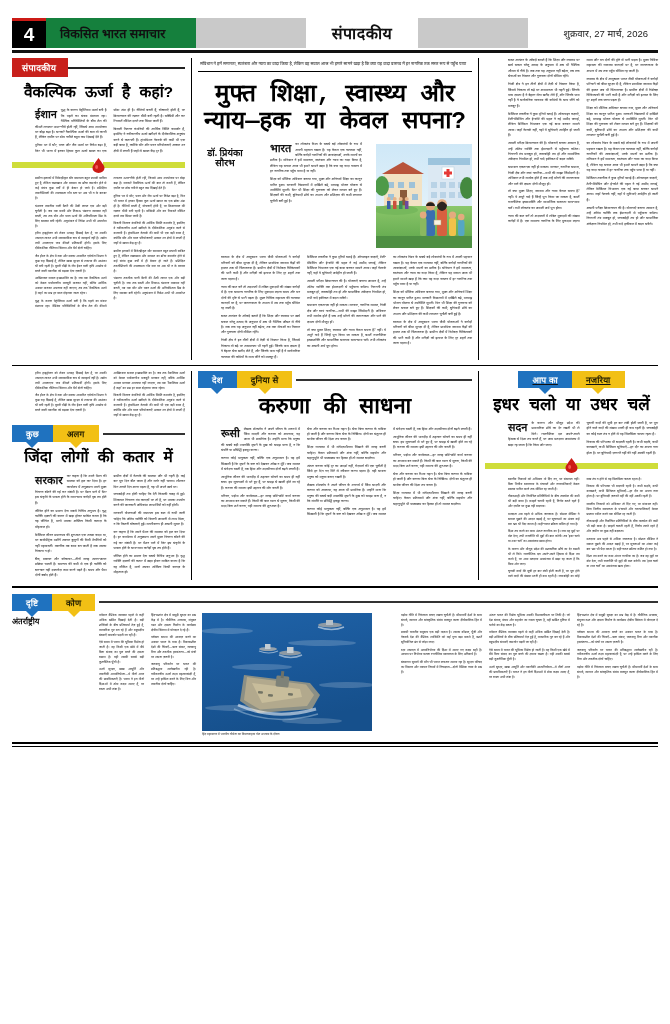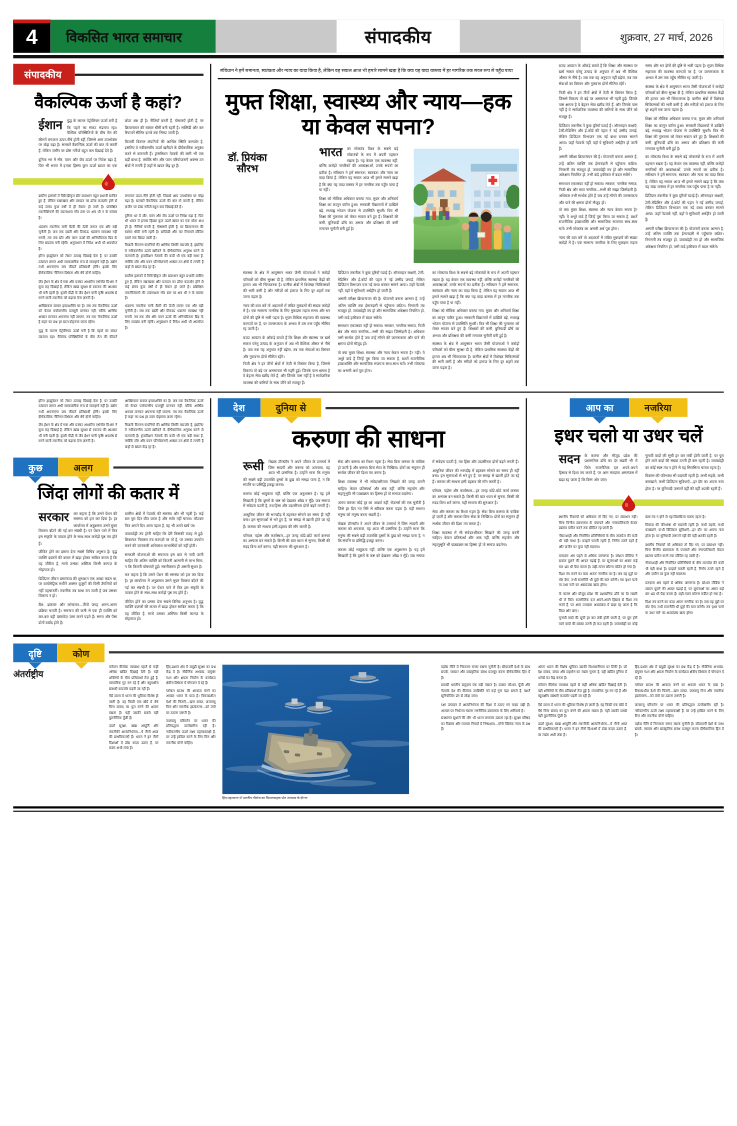--- a/index.html
+++ b/index.html
@@ -69,26 +69,26 @@
   .tag.yellow::after {
     content:""; position:absolute; left:50%; transform:translateX(-50%);
     bottom:-6px; width:0; height:0;
     border-left:6px solid transparent; border-right:6px solid transparent;
     border-top:6px solid #f2c015;
   }
   .tag-rule { flex:1; height:2px; background:#333; align-self:center; margin-left:4px; }
 
   
   .hl {
-    font-family:Liberation Sans, sans-serif; font-weight:bold; color:#000;
+    font-family:Liberation Mono, monospace; font-weight:bold; color:#000;
     text-align:center; line-height:1.12; margin:8px 0 6px 0;
   }
   .hl.small   { font-size:15.5px; }
   .hl.medium  { font-size:17px; }
-  .hl.large   { font-size:20px; margin-top:10px; }
+  .hl.large   { font-size:24px; margin-top:10px; }
   .hl.xlarge  { font-size:22px; }
 
   
   .colflow { column-gap:7px; column-rule:0;margin-left:23px; }
   .c2 { column-count:2; }
   .c3 { column-count:3; }
   .bodytext {
     font-size:3.35px; line-height:1.62; text-align:justify;
     color:#1b1b1b; hyphens:auto; word-spacing:.2px;
   }
@@ -180,21 +180,21 @@
     </div>
 
     <div class="col-mid">
       <div class="strap">संविधान ने हमें समानता, स्वतंत्रता और न्याय का वादा किया है, लेकिन वह सवाल आज भी हमारे सामने खड़ा है कि क्या यह वादा वास्तव में हर नागरिक तक सरल रूप से पहुँच पाया</div>
       <div class="hl large">मुफ्त शिक्षा, स्वास्थ्य और न्याय—हक या केवल सपना?</div>
 
       <div style="display:flex; gap:14px; align-items:flex-start;">
         <div style="width:58px; flex:0 0 58px; padding-top:6px;">
           <div class="byline sm" style="float:none; text-align:center;">डॉ. प्रियंका सौरभ</div>
         </div>
-        <div style="flex:1 1 auto;margin-left:20px;">
+        <div style="flex:1 1 auto;">
           <div class="bodytext">
             <span class="byline">भारत</span>
             <p>का लोकतंत्र विश्व के सबसे बड़े लोकतंत्रों के रूप में अपनी पहचान रखता है। यह केवल एक व्यवस्था नहीं, बल्कि करोड़ों नागरिकों की आकांक्षाओं, उनके सपनों का प्रतीक है। संविधान ने हमें समानता, स्वतंत्रता और न्याय का वादा किया है, लेकिन यह सवाल आज भी हमारे सामने खड़ा है कि क्या यह वादा वास्तव में हर नागरिक तक पहुँच पाया है या नहीं।</p>
             <p>शिक्षा को मौलिक अधिकार बनाया गया, मुफ़्त और अनिवार्य शिक्षा का कानून पारित हुआ। सरकारी विद्यालयों में दाखिले बढ़े, मध्याह्न भोजन योजना से उपस्थिति सुधरी। फिर भी शिक्षा की गुणवत्ता को लेकर सवाल बने हुए हैं। शिक्षकों की कमी, बुनियादी ढाँचे का अभाव और प्रशिक्षण की कमी लगातार चुनौती बनी हुई है।</p>
           </div>
         </div>
         <div style="width:96px; flex:0 0 96px;" class="illus-box">
           <svg class="illus" viewBox="0 0 96 104">
             <defs>
               <linearGradient id="sky" x1="0" y1="0" x2="0" y2="1">
@@ -359,21 +359,21 @@
         <p>लेखक टॉल्स्टॉय ने अपने जीवन के उत्तरार्ध में जिस सादगी और करुणा को अपनाया, वह आज भी प्रासंगिक है। उन्होंने माना कि मनुष्य की सबसे बड़ी उपलब्धि दूसरों के दुख को समझ पाना है, न कि संपत्ति या प्रसिद्धि इकट्ठा करना।</p>
         <p>करुणा कोई भावुकता नहीं, बल्कि एक अनुशासन है। यह हमें सिखाती है कि दूसरों के कष्ट को देखकर आँख न मूँदें। जब समाज में संवेदना घटती है, तब हिंसा और उदासीनता दोनों बढ़ने लगती हैं।</p>
         <p>आधुनिक जीवन की भागदौड़ में ठहरकर सोचने का समय ही नहीं बचा। हम सूचनाओं से भरे हुए हैं, पर समझ से खाली होते जा रहे हैं। करुणा की साधना इसी ठहराव की माँग करती है।</p>
         <p>परिवार, पड़ोस और कार्यस्थल—हर जगह छोटे-छोटे कार्य करुणा का अभ्यास बन सकते हैं। किसी की बात ध्यान से सुनना, किसी की मदद बिना शर्त करना, यही साधना की शुरुआत है।</p>
         <p>सेवा और करुणा का रिश्ता गहरा है। सेवा बिना करुणा के यांत्रिक हो जाती है और करुणा बिना सेवा के निष्क्रिय। दोनों का संतुलन ही सार्थक जीवन की दिशा तय करता है।</p>
         <p>शिक्षा व्यवस्था में भी संवेदनशीलता सिखाने की जगह बननी चाहिए। केवल प्रतिस्पर्धा और अंक नहीं, बल्कि सहयोग और सहानुभूति भी पाठ्यक्रम का हिस्सा हों तो समाज बदलेगा।</p>
       </div>
     </div>
 
     <div class="col-right">
-      <div class="tagrow" style="justify-content:center;">
+      <div class="tagrow" style="justify-content:center;text-decoration:underline;">
         <div class="tag blue">आप का</div>
         <div class="tag yellow">नजरिया</div>
       </div>
       <div class="hl medium">इधर चलो या उधर चलें</div>
       <div class="colflow c2 bodytext">
         <span class="byline">सदन</span>
         <p>के कारण और मौजूद प्रदेश की प्रशासनिक ढाँचे का देर रखती भी ले फिरे। राजनीतिक दल अपने-अपने हिसाब से दिशा तय करते हैं, पर आम मतदाता असमंजस में खड़ा रह जाता है कि किस ओर जाए।</p>
         <p>चुनावी वादों की सूची हर बार लंबी होती जाती है, पर पूरा होने वाले वादों की संख्या उतनी ही कम रहती है। जवाबदेही का कोई स्पष्ट तंत्र न होने से यह सिलसिला चलता रहता है।</p>
         <p>विकास की परिभाषा भी बदलती रहती है। कभी सड़कें, कभी कारख़ाने, कभी डिजिटल सुविधाएँ—हर दौर का अपना नारा होता है। पर बुनियादी ज़रूरतें वहीं की वहीं अटकी रहती हैं।</p>
       </div>

